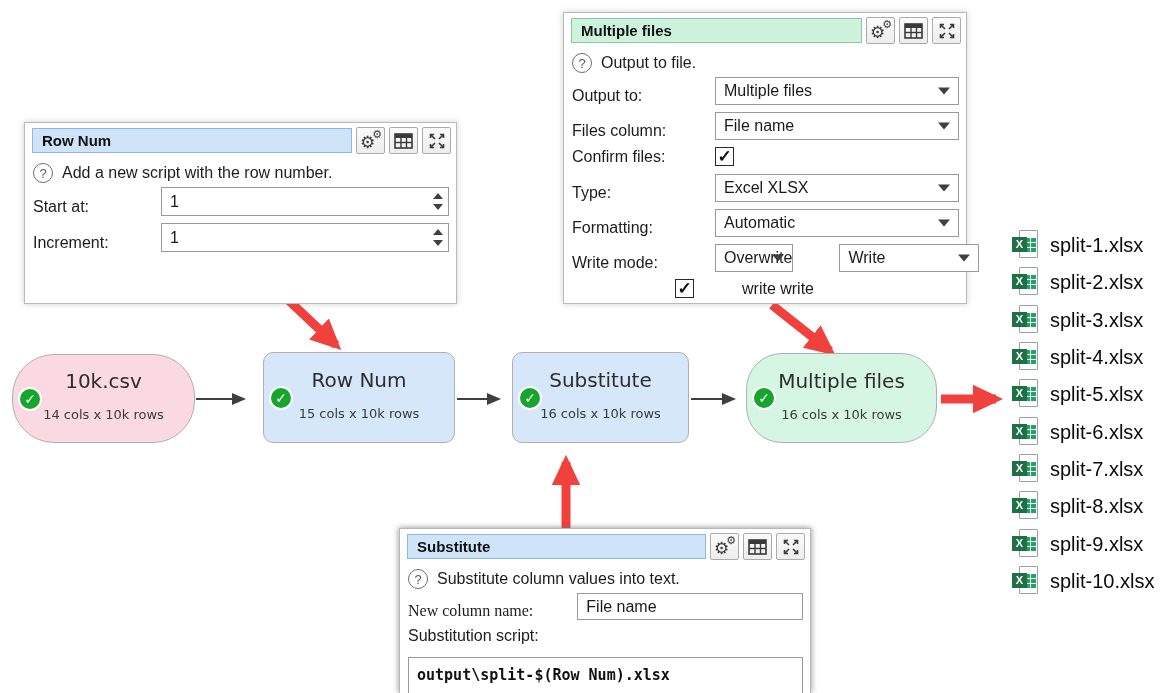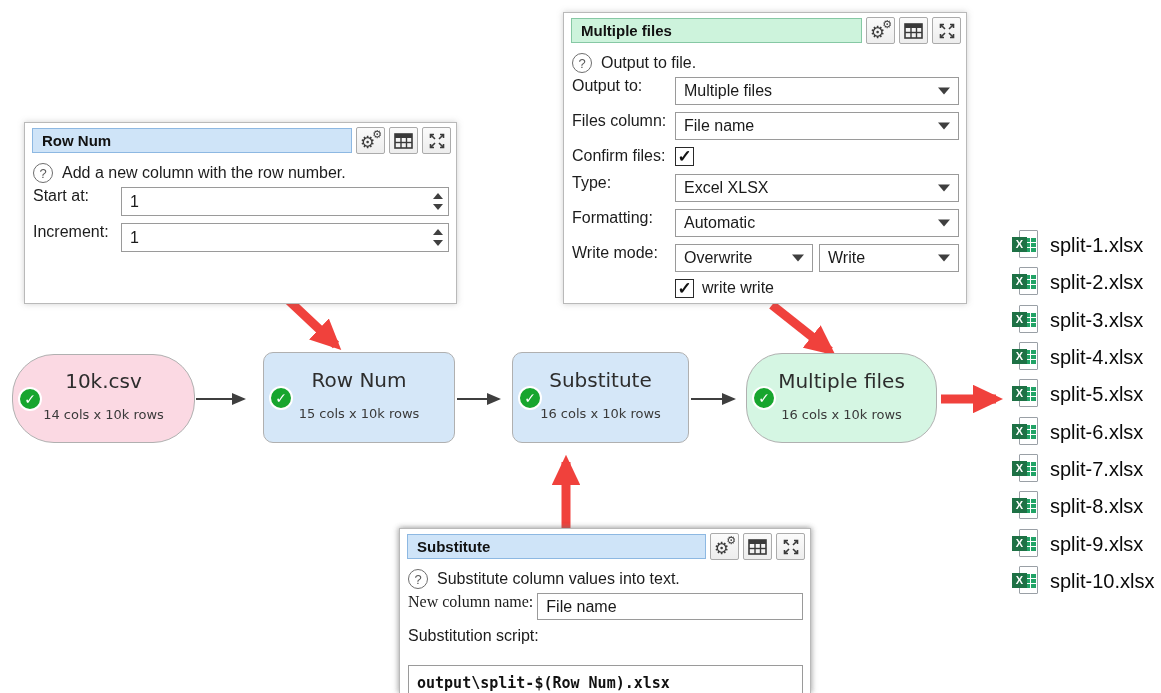--- a/index.html
+++ b/index.html
@@ -29,21 +29,21 @@
   .gear-big { font-size:17px; line-height:1; color:#3c3c3c; position:absolute; left:3px; bottom:2px; }
   .gear-small { font-size:11px; line-height:1; color:#3c3c3c; position:absolute; right:2px; top:1px; }
 
   .help-row { display:flex; align-items:center; gap:9px; padding:6px 8px 4px 8px; font-size:16px; color:#1c1c1c; }
   .help-circle {
     width:20px; height:20px; border:1.5px solid #6e6e6e; border-radius:50%;
     display:flex; align-items:center; justify-content:center;
     font-size:13px; color:#5a5a5a; flex:none;
   }
 
-  .field-row { display:flex; align-items:flex-start; margin:0 7px 7px 8px; }
+  .field-row { display:flex; align-items:flex-end; margin:0 7px 7px 8px;gap:40px; }
   .field-label { font-size:16px; color:#1c1c1c; white-space:nowrap; }
   .lw88  { width:88px;  flex:none; }
   .lw101 { width:103px; flex:none; }
 
   .text-input {
     flex:1; height:29px; border:1px solid #9a9a9a; background:#fff;
     display:flex; align-items:center; font-size:16px;
   }
   .input-value { flex:1; padding-left:8px; }
   .spinner { width:21px; height:100%; display:flex; flex-direction:column;
@@ -179,21 +179,21 @@
             <path d="M7,7 L2.5,2.5 M2.5,6 L2.5,2.5 L6,2.5"></path>
             <path d="M11,7 L15.5,2.5 M12,2.5 L15.5,2.5 L15.5,6"></path>
             <path d="M7,11 L2.5,15.5 M2.5,12 L2.5,15.5 L6,15.5"></path>
             <path d="M11,11 L15.5,15.5 M12,15.5 L15.5,15.5 L15.5,12"></path>
           </g>
         </svg>
       </div>
     </div>
     <div class="help-row">
       <span class="help-circle">?</span>
-      <span>Add a new column with the row number.</span>
+      <span>Add a new script with the row number.</span>
     </div>
     <div class="field-row">
       <span class="field-label lw88">Start at:</span>
       <div class="text-input">
         <span class="input-value">1</span>
         <span class="spinner">
             <span class="tri-up"></span>
             <span class="tri-down"></span>
           </span>
       </div>
@@ -320,21 +320,21 @@
     <div class="help-row">
       <span class="help-circle">?</span>
       <span>Substitute column values into text.</span>
     </div>
     <div class="field-row">
       <span class="field-label" style="margin-right:4px;font-family:Liberation Serif, serif;">New column name:</span>
       <div class="text-input" style="height:27px;">
         <span class="input-value">File name</span>
       </div>
     </div>
-    <div class="field-row" style="margin-bottom:20px;">
+    <div class="field-row" style="margin-bottom:12px;">
       <span class="field-label">Substitution script:</span>
     </div>
     <div class="script-box">output\split-$(Row Num).xlsx</div>
   </div>
 
   <div class="file-item" style="top:230px;">
     <span class="excel-icon">
         <span class="excel-page"></span>
         <span class="excel-grid">
           <span class="excel-cell"></span>

